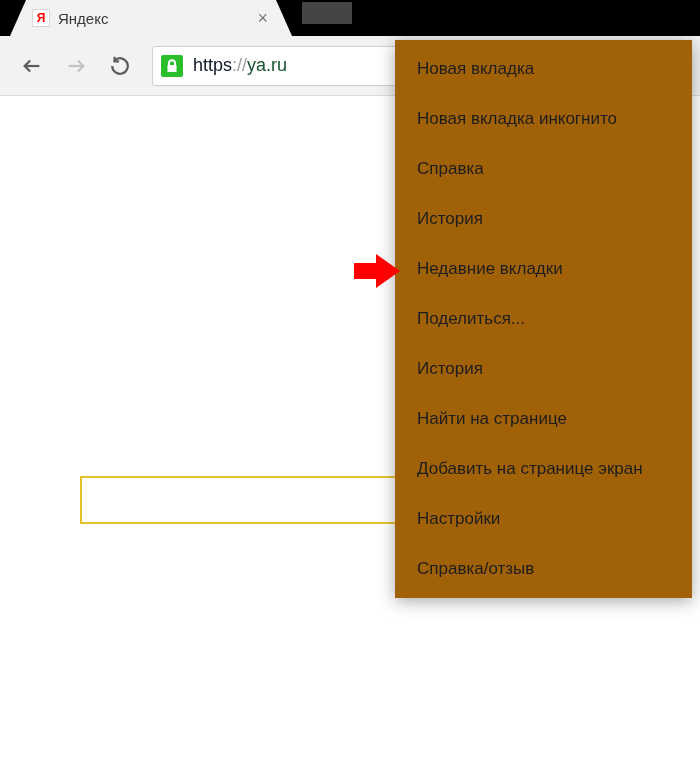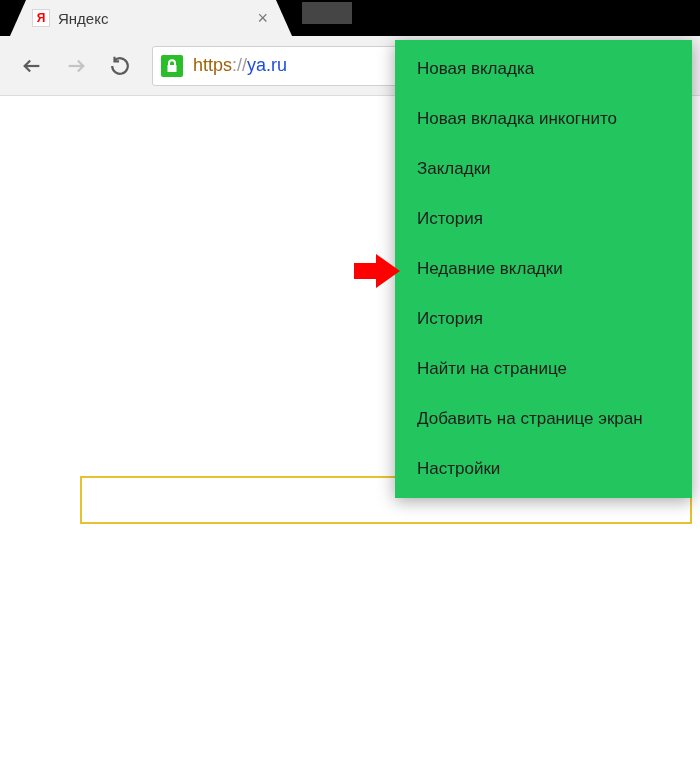--- a/index.html
+++ b/index.html
@@ -96,22 +96,22 @@
       font-size: 18px;
     }
     .lock-badge {
       width: 22px; height: 22px;
       background: #2abf2a;
       border-radius: 2px;
       display: flex; align-items: center; justify-content: center;
       margin-right: 10px;
     }
     .lock-badge svg { display:block; }
-    .url .scheme { color: #a16207; }
-    .url .host   { color: #1d4ed8; }
+    .url .scheme { color: #0f172a; }
+    .url .host   { color: #14532d; }
     .url .sep    { color: #9c9c9c; }
 
     
     .page-area {
       position: absolute;
       top: 96px; left: 0; right: 0; bottom: 0;
       background: #ffffff;
     }
     .yandex-search {
       position: absolute;
@@ -122,21 +122,21 @@
       border: 2px solid #e8c22c;
       background: #ffffff;
     }
 
     
     .menu {
       position: absolute;
       top: 40px;
       left: 395px;
       right: 8px;
-      background: #22c55e;
+      background: #a16207;
       box-shadow: 0 3px 16px rgba(0,0,0,0.35);
       padding-top: 4px;
       padding-bottom: 4px;
     }
     .menu-item {
       height: 50px;
       display: flex;
       align-items: center;
       padding: 0 22px;
       font-size: 17px;
@@ -207,39 +207,45 @@
 </div>
 
 <div class="menu">
   <div class="menu-item">
       <span>Новая вкладка</span>
     </div>
   <div class="menu-item">
       <span>Новая вкладка инкогнито</span>
     </div>
   <div class="menu-item">
-      <span>Закладки</span>
+      <span>Справка</span>
     </div>
   <div class="menu-item">
       <span>История</span>
     </div>
   <div class="menu-item">
       <span>Недавние вкладки</span>
     </div>
   <div class="menu-item">
+      <span>Поделиться...</span>
+    </div>
+  <div class="menu-item">
       <span>История</span>
     </div>
   <div class="menu-item">
       <span>Найти на странице</span>
     </div>
   <div class="menu-item">
       <span>Добавить на странице экран</span>
     </div>
   <div class="menu-item">
       <span>Настройки</span>
+    </div>
+  <div class="menu-item">
+      <span>Справка/отзыв</span>
     </div>
 </div>
 
 <div class="red-arrow">
   <svg width="46" height="34" viewBox="0 0 46 34">
     <polygon points="0,9 22,9 22,0 46,17 22,34 22,25 0,25" fill="#ff0000"></polygon>
   </svg>
 </div>
 
 </body></html>

